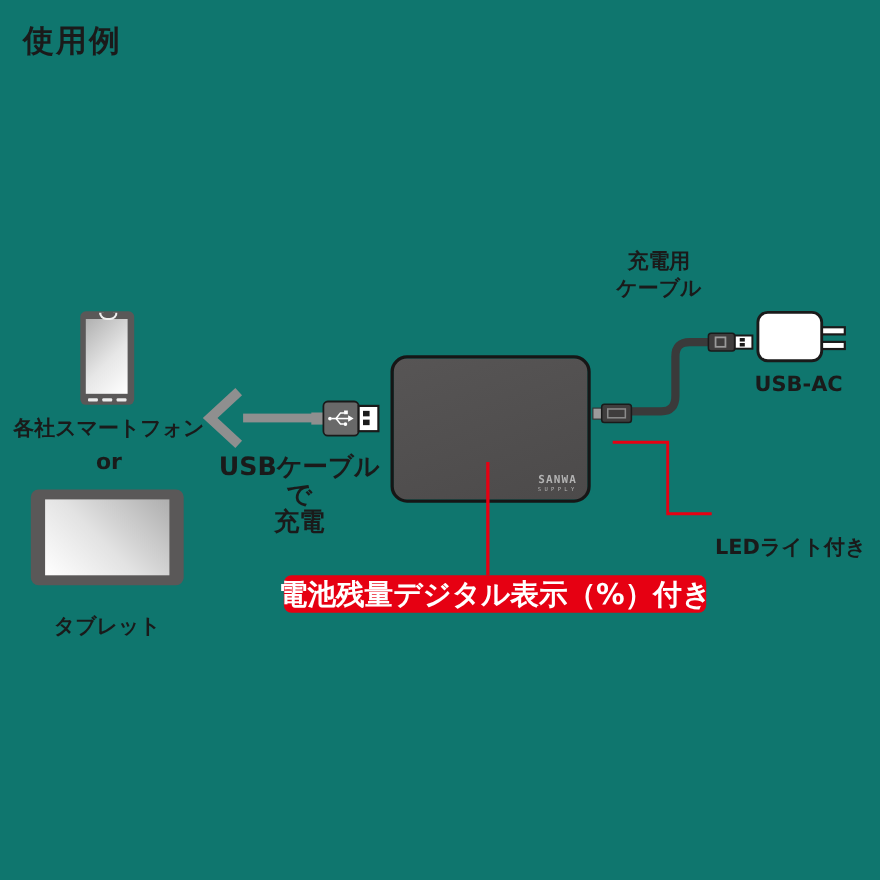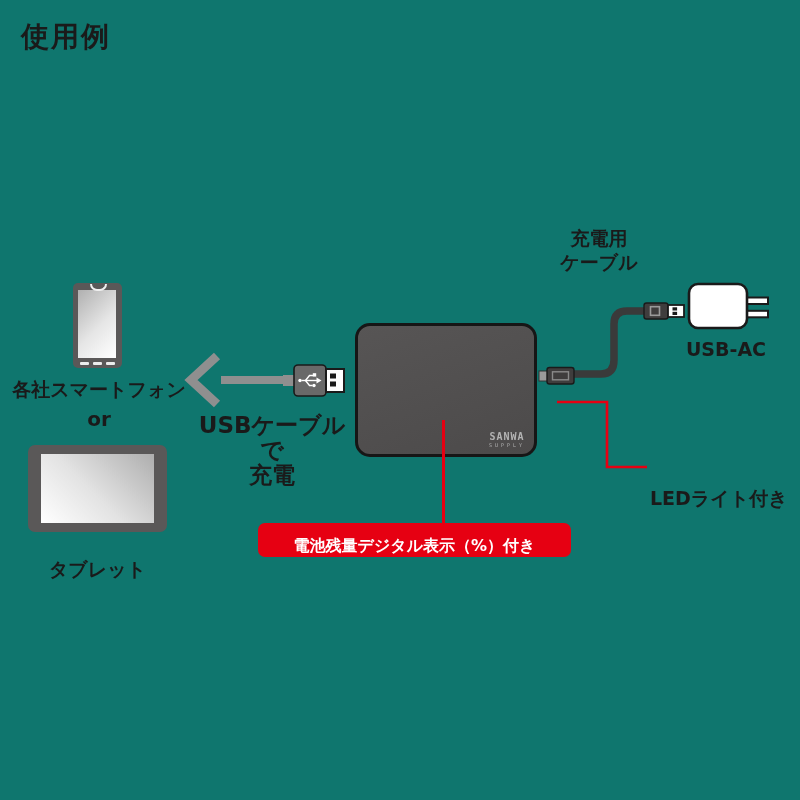--- a/index.html
+++ b/index.html
@@ -33,22 +33,22 @@
 
   
   #usb-cable-label{left:197px;top:413px;width:150px;font-size:23px;line-height:25px;}
   #microusb-label{left:524px;top:226px;width:150px;font-size:19px;line-height:24px;}
   #outlet-label{left:651px;top:201px;width:150px;font-size:19px;line-height:23px;}
   #adapter-label{left:651px;top:337px;width:150px;font-size:19px;line-height:24px;}
   #led-label{left:650px;top:455px;font-size:19px;line-height:24px;margin-top:31px;}
   .line{display:block;}
 
   
-  #battery-banner{left:258px;top:523px;width:313px;height:34px;background:#e60012;border-radius:7px;
-    display:flex;align-items:flex-end;justify-content:center;color:#ffffff;font-size:16px;font-weight:bold;white-space:nowrap;}
+  #battery-banner{left:258px;top:523px;width:384px;height:34px;background:#e60012;border-radius:7px;
+    display:flex;align-items:flex-start;justify-content:center;color:#ffffff;font-size:26px;font-weight:bold;white-space:nowrap;}
 
   #diagram-svg{left:0;top:0;pointer-events:none;}
 </style>
 </head>
 <body>
 
 <div id="canvas">
 
   <div id="title" class="abs">使用例</div>
 

